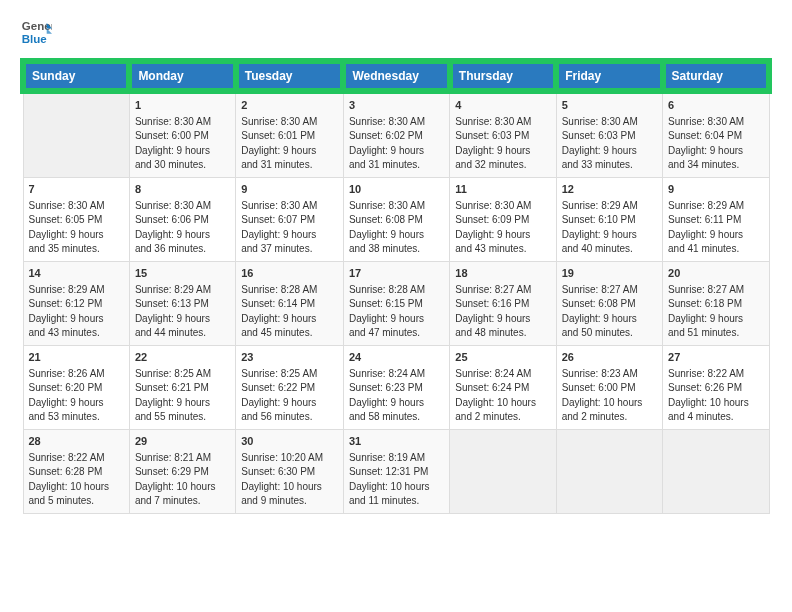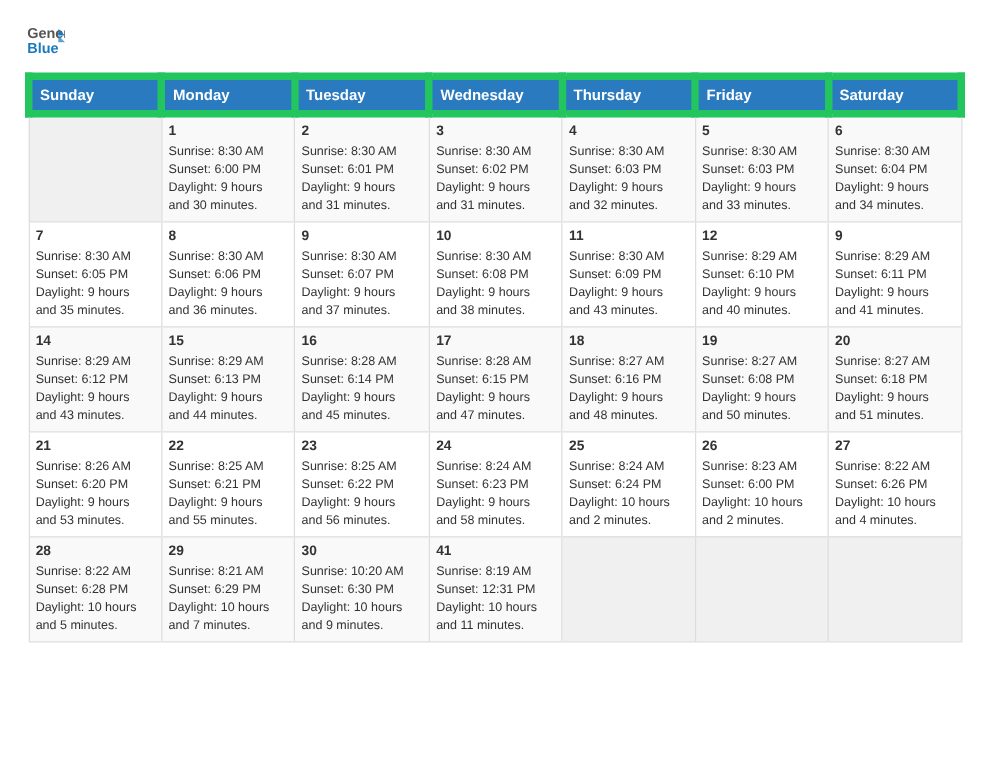--- a/index.html
+++ b/index.html
@@ -335,21 +335,21 @@
             <div class="day-info">and 7 minutes.</div>
           </td>
           <td>
             <span class="day-num">30</span>
             <div class="day-info">Sunrise: 10:20 AM</div>
             <div class="day-info">Sunset: 6:30 PM</div>
             <div class="day-info">Daylight: 10 hours</div>
             <div class="day-info">and 9 minutes.</div>
           </td>
           <td>
-            <span class="day-num">41</span>
+            <span class="day-num">31</span>
             <div class="day-info">Sunrise: 8:19 AM</div>
             <div class="day-info">Sunset: 12:31 PM</div>
             <div class="day-info">Daylight: 10 hours</div>
             <div class="day-info">and 11 minutes.</div>
           </td>
           <td class="empty-cell"></td>
           <td class="empty-cell"></td>
           <td class="empty-cell"></td>
         </tr>
       </tbody>

